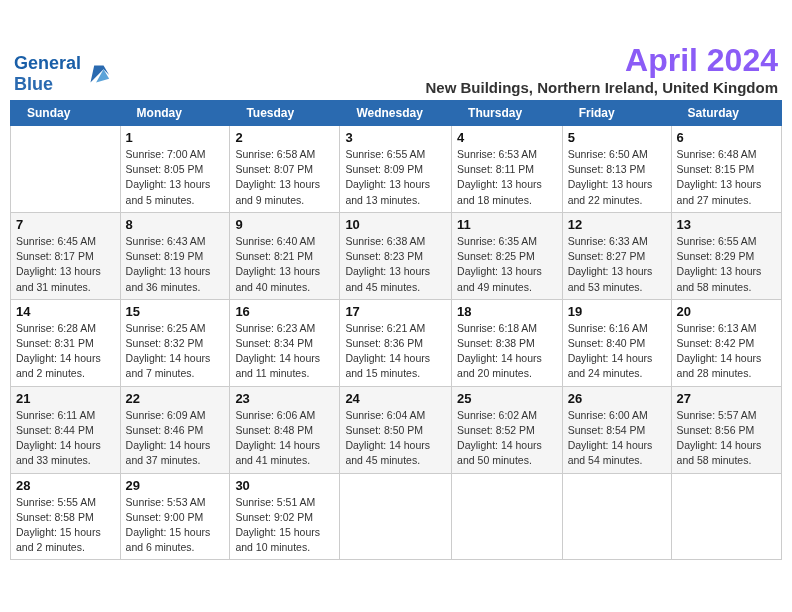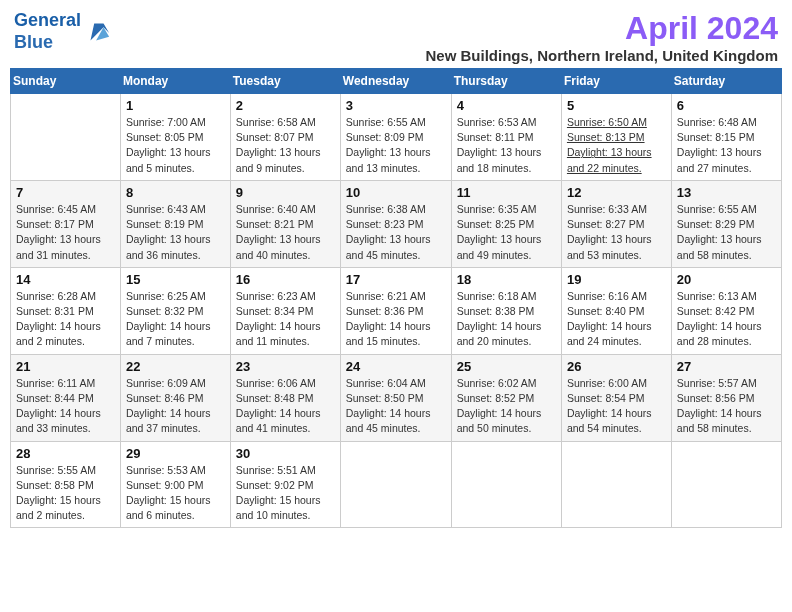--- a/index.html
+++ b/index.html
@@ -5,24 +5,25 @@
     * { box-sizing: border-box; margin: 0; padding: 0; }
     body {
       font-family: Arial, sans-serif;
       background: #fff;
       width: 792px;
       min-height: 612px;
       padding: 10px;
     }
     .header {
       display: flex;
-      align-items: flex-start;
+      align-items: flex-end;
       justify-content: space-between;
       margin-bottom: 4px;
       padding: 0 4px;
+      margin-top: 32px;
     }
     .logo {
       display: flex;
       align-items: center;
       gap: 0;
     }
     .logo-text {
       font-size: 18px;
       font-weight: bold;
       color: #333;
@@ -52,21 +53,21 @@
     }
     .calendar {
       width: 100%;
       border-collapse: collapse;
       font-size: 11px;
     }
     .calendar th {
       background: #2a6ab0;
       color: #fff;
       text-align: left;
-      padding: 5px 2px;
+      padding: 5px 16px;
       font-size: 12px;
       border: 1px solid #2a6ab0;
     }
     .calendar td {
       border: 1px solid #ccc;
       vertical-align: top;
       padding: 4px 5px;
       width: 113px;
       min-height: 80px;
     }
@@ -149,21 +150,21 @@
         </td>
         <td>
           <div class="day-num">4</div>
           <div class="day-info" style="white-space: pre-line;">Sunrise: 6:53 AM
 Sunset: 8:11 PM
 Daylight: 13 hours
 and 18 minutes.</div>
         </td>
         <td>
           <div class="day-num">5</div>
-          <div class="day-info" style="white-space: pre-line; text-decoration: underline;">Sunrise: 6:50 AM
+          <div class="day-info" style="white-space: pre-line;">Sunrise: 6:50 AM
 Sunset: 8:13 PM
 Daylight: 13 hours
 and 22 minutes.</div>
         </td>
         <td>
           <div class="day-num">6</div>
           <div class="day-info" style="white-space: pre-line;">Sunrise: 6:48 AM
 Sunset: 8:15 PM
 Daylight: 13 hours
 and 27 minutes.</div>

